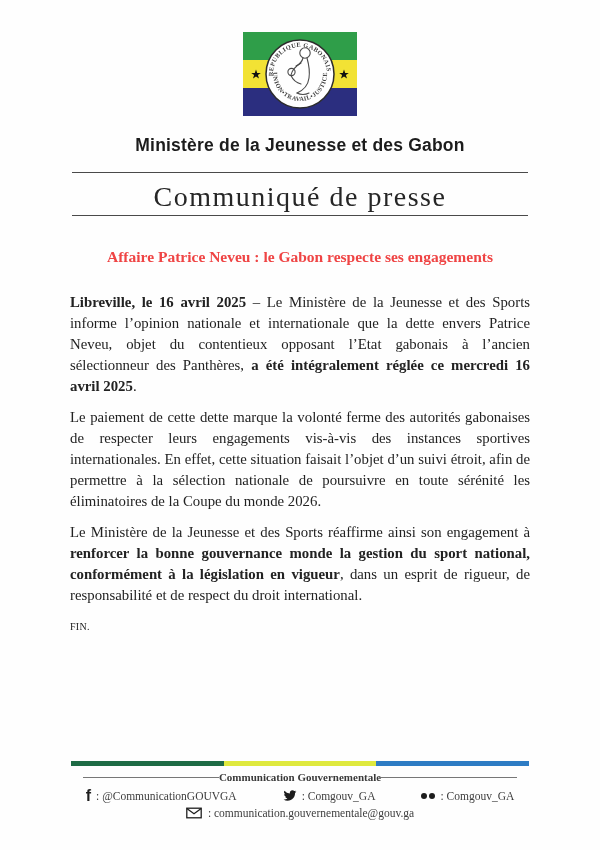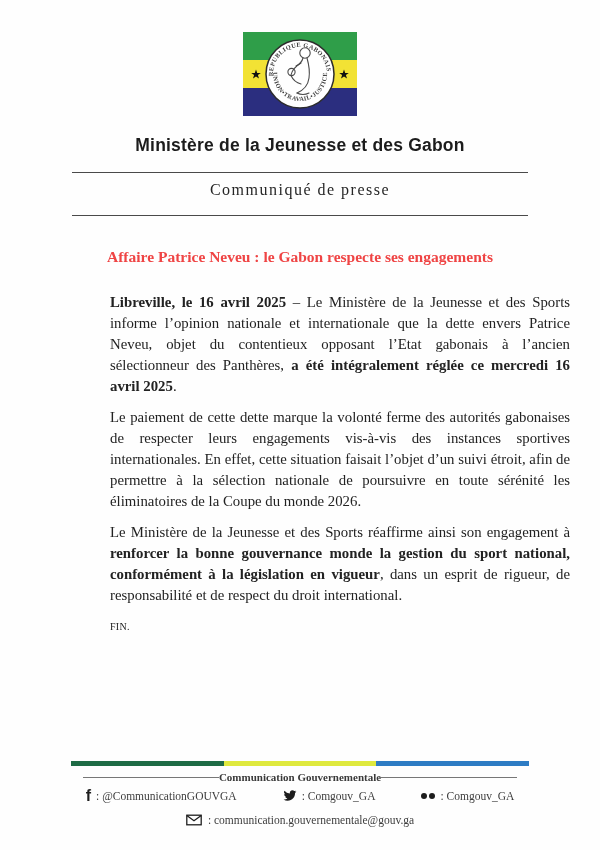--- a/index.html
+++ b/index.html
@@ -15,31 +15,31 @@
   .ministry {
     position:absolute; top:135px; left:0; width:100%;
     text-align:center; font-family:"Liberation Sans", sans-serif;
     font-weight:bold; font-size:17.5px; color:#1c1c1c; letter-spacing:.2px;
   }
   .rule { position:absolute; left:72px; width:456px; border-top:1.6px solid #4a4a4a; }
   .rule1 { top:172px; }
   .rule2 { top:215px; }
   .doc-type {
     position:absolute; top:181px; left:0; width:100%;
-    text-align:center; font-size:16px; color:#262626; letter-spacing:1.5px;
+    text-align:center; font-size:28px; color:#262626; letter-spacing:1.5px;
   }
 
   
   .release-title {
     position:absolute; top:248px; left:40px; width:520px;
     text-align:center; font-weight:bold; font-size:15.5px; color:#ef4444;
   }
   .body-text {
     position:absolute; top:292px; left:70px; width:460px;
-    font-size:14.8px; line-height:21px; text-align:justify; color:#222;margin-left:40px;
+    font-size:14.8px; line-height:21px; text-align:justify; color:#222;
   }
   .body-text p { margin:0 0 10px; }
   .body-text .bold { font-weight:bold; }
   .end-marker { font-weight:normal; font-size:10px; margin-top:13px; letter-spacing:.3px; }
 
   
   .footer { position:absolute; left:0; top:761px; width:100%; }
   .tricolor-bar { display:flex; width:458px; height:5px; margin:0 auto; }
   .tricolor-bar div { flex:1; height:100%; }
   .footer-heading {
@@ -53,21 +53,21 @@
   }
   .social-item { display:flex; align-items:center; gap:5px; }
   .fb-glyph {
     font-family:"Liberation Sans", sans-serif; font-weight:bold;
     font-size:16px; color:#1d1d1d; line-height:1;
   }
   .flickr-dots { display:flex; gap:2px; }
   .flickr-dots i { width:6px; height:6px; border-radius:50%; background:#1d1d1d; display:block; }
   .email-row {
     display:flex; justify-content:center; align-items:center; gap:6px;
-    margin-top:10px; font-size:11.5px; color:#3d3d3d;
+    margin-top:3px; font-size:11.5px; color:#3d3d3d;
   }
 </style>
 </head>
 <body>
 
 <div class="page">
 
   <div class="logo-wrap">
     <svg width="114" height="84" viewBox="0 0 114 84">
       <rect x="0" y="0" width="114" height="28" fill="#2f9e49"></rect>

